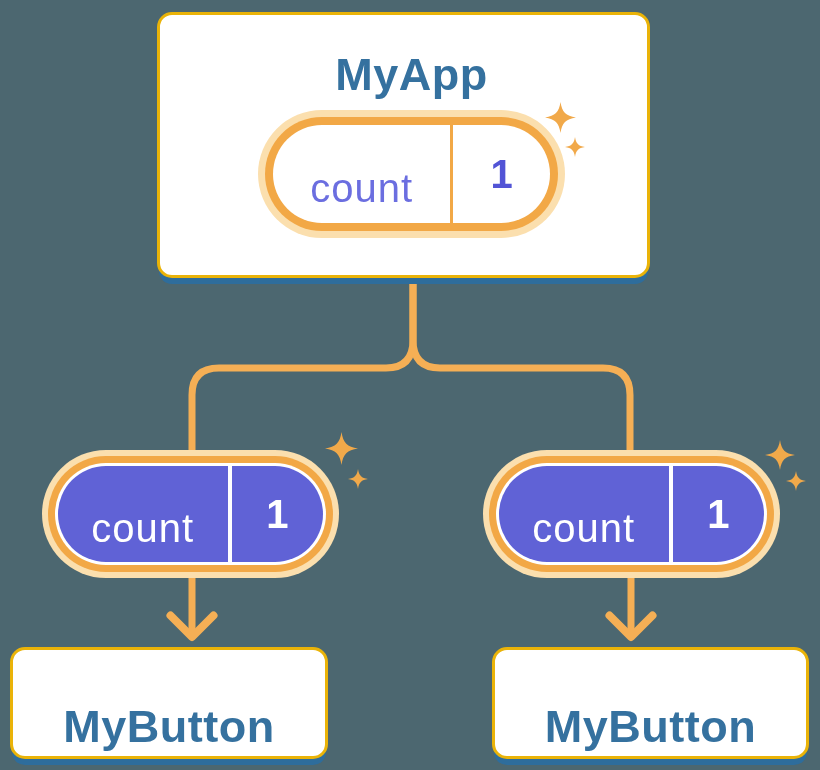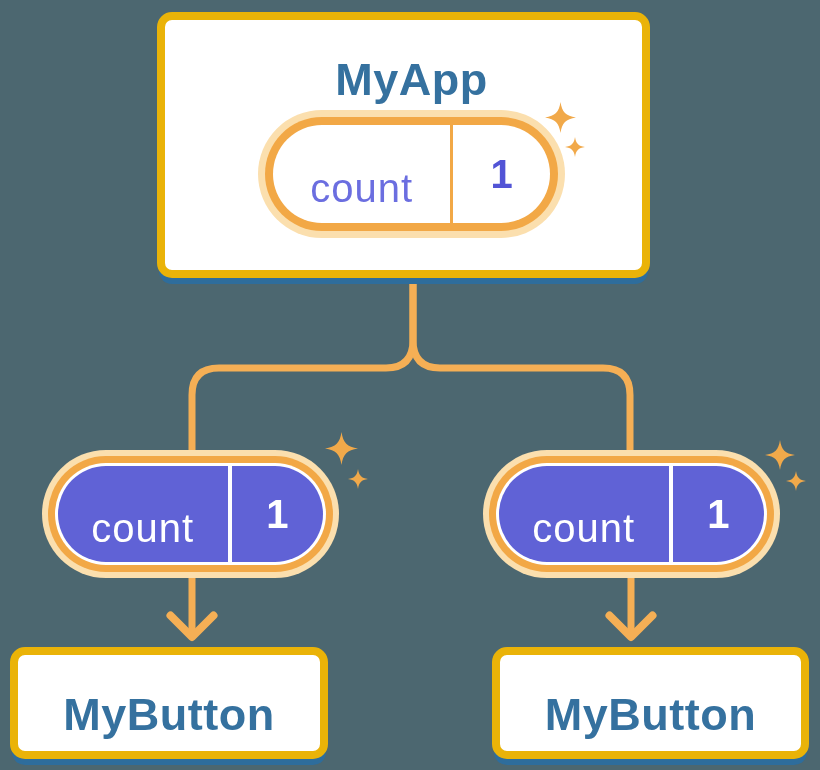--- a/index.html
+++ b/index.html
@@ -1,29 +1,29 @@
 <!DOCTYPE html>
 <html><head>
 <meta charset="utf-8">
 <style>
   html,body{margin:0;padding:0;background:#4C6770;}
   .stage{position:relative;width:820px;height:770px;background:#4C6770;overflow:hidden;
          font-family:"Liberation Sans",sans-serif;}
   svg.connectors{position:absolute;left:0;top:0;width:820px;height:770px;}
 
   
-  .card{position:absolute;background:#FFFFFF;border:8px solid #eab308;border-radius:15px;
+  .card{position:absolute;background:#FFFFFF;border:3px solid #eab308;border-radius:15px;
         box-sizing:border-box;box-shadow:0 8px 0 -2px #2E6D9C;}
   .card-root{left:157px;top:12px;width:493px;height:266px;}
   .card-leaf{display:flex;align-items:center;justify-content:center;}
   .card-leaf-left{left:10px;top:647px;width:318px;height:112px;}
   .card-leaf-right{left:492px;top:647px;width:317px;height:112px;}
   .card-title{color:#35719F;font-weight:bold;font-size:45px;letter-spacing:.5px;white-space:nowrap;}
   .root-title{position:absolute;left:calc(50% + 8px);top:34px;transform:translateX(-50%);}
-  .leaf-title{position:relative;top:12px;}
+  .leaf-title{position:relative;top:24px;}
 
   
   .pill{position:absolute;border-radius:999px;background:#FBDFAE;box-sizing:border-box;}
   .pill-root{left:258px;top:110px;width:307px;height:128px;padding:7px;}
   .pill-ring{background:#F2A846;border-radius:999px;height:100%;box-sizing:border-box;}
   .pill-root .pill-ring{padding:8px;}
   .pill-face{background:#FFFFFF;border-radius:999px;height:100%;display:flex;overflow:hidden;box-sizing:border-box;}
   .seg{display:flex;align-items:center;justify-content:center;box-sizing:border-box;}
   .seg-label{flex:0 0 64%;margin-top:28px;}
   .seg-value{flex:1 1 auto;}

